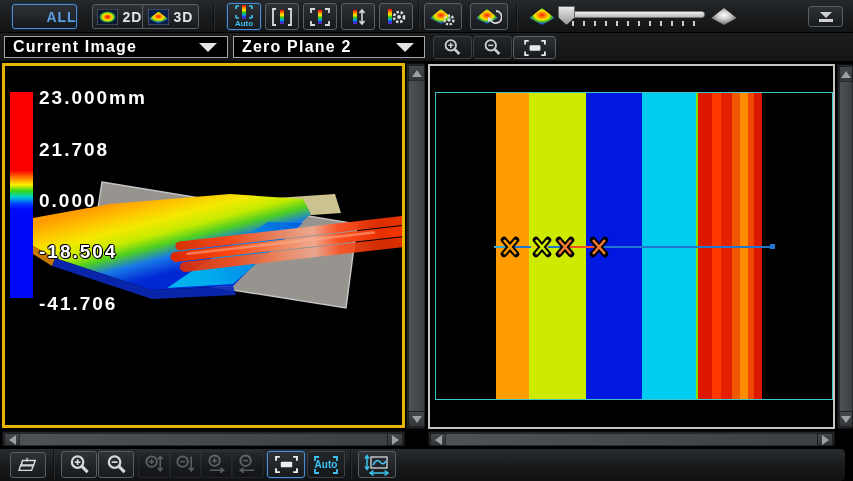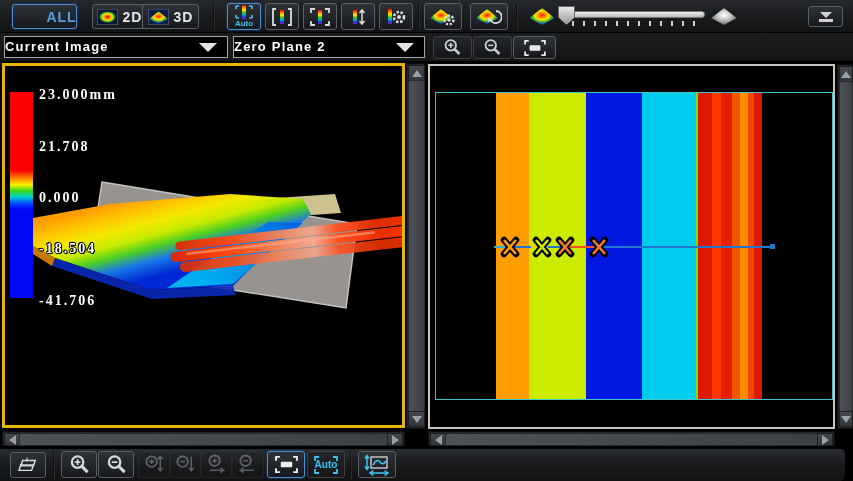--- a/index.html
+++ b/index.html
@@ -12,36 +12,36 @@
   .vsep{width:2px;background:linear-gradient(90deg,#000,#3a3e42);}
   .btn{background:linear-gradient(180deg,#2e3237,#17191c);border:1px solid #5a5f64;border-radius:3px;
        display:flex;align-items:center;justify-content:center;gap:5px;cursor:default;box-sizing:border-box;}
   .btn.active{border-color:#4a8fd4;box-shadow:0 0 2px #1d5a96;}
   .btn.flat{border-color:#3c4043;background:linear-gradient(180deg,#24272a,#141618);}
   .btn.disabled{opacity:.38;}
   .btn-label{color:#e2e6e9;font-size:14px;font-weight:bold;letter-spacing:1px;}
   .btn-label.on{color:#5c9fe0;}
 
   
-  .dropdown{background:#000;border:1px solid #a2a6aa;color:#fff;font-size:13px;font-weight:bold;
-            letter-spacing:1.2px;line-height:20px;box-sizing:border-box;}
+  .dropdown{background:#000;border:1px solid #a2a6aa;color:#fff;font-size:16px;font-weight:bold;
+            letter-spacing:1.2px;line-height:20px;padding-left:8px;box-sizing:border-box;}
   .dd-arrow{position:absolute;right:10px;top:6px;width:0;height:0;
             border-left:9px solid transparent;border-right:9px solid transparent;border-top:9px solid #e4e4e4;}
 
   
   .slider-track{background:linear-gradient(180deg,#f0f0f0,#b8b8b8);border-radius:3px;border:1px solid #777;}
   .slider-handle{background:linear-gradient(180deg,#e8e8e8,#9a9a9a);border:1px solid #666;
                  clip-path:polygon(0 0,100% 0,100% 58%,50% 100%,0 58%);}
   .ticks{background:repeating-linear-gradient(90deg,#cfcfcf 0 2px,transparent 2px 11px);}
 
   
   .panel-3d{border:3px solid #e6b404;background:#000;}
   .panel-2d{border:2px solid #c8c5c1;background:#000;}
-  .scale-label{position:absolute;left:34px;color:#fff;font-family:Liberation Serif, serif;
-               font-size:14px;font-weight:bold;letter-spacing:2px;white-space:nowrap;
+  .scale-label{position:absolute;left:34px;color:#fff;font-family:Liberation Sans, sans-serif;
+               font-size:19px;font-weight:bold;letter-spacing:2px;white-space:nowrap;
                text-shadow:-1px 0 #000,1px 0 #000,0 -1px #000,0 1px #000,1px 1px #000,-1px -1px #000;text-align:center;}
 
   
   .sb{background:#232527;border:1px solid #0c0d0e;}
   .sb-btn{position:absolute;background:linear-gradient(180deg,#44474b,#323539);border:1px solid #1c1e20;
           display:flex;align-items:center;justify-content:center;}
   .sb-thumb{position:absolute;background:linear-gradient(90deg,#4e5256,#3c4044);border:1px solid #282b2d;border-radius:2px;}
   .tri{width:0;height:0;}
   .tri.up{border-left:5px solid transparent;border-right:5px solid transparent;border-bottom:7px solid #9aa0a4;}
   .tri.down{border-left:5px solid transparent;border-right:5px solid transparent;border-top:7px solid #9aa0a4;}

